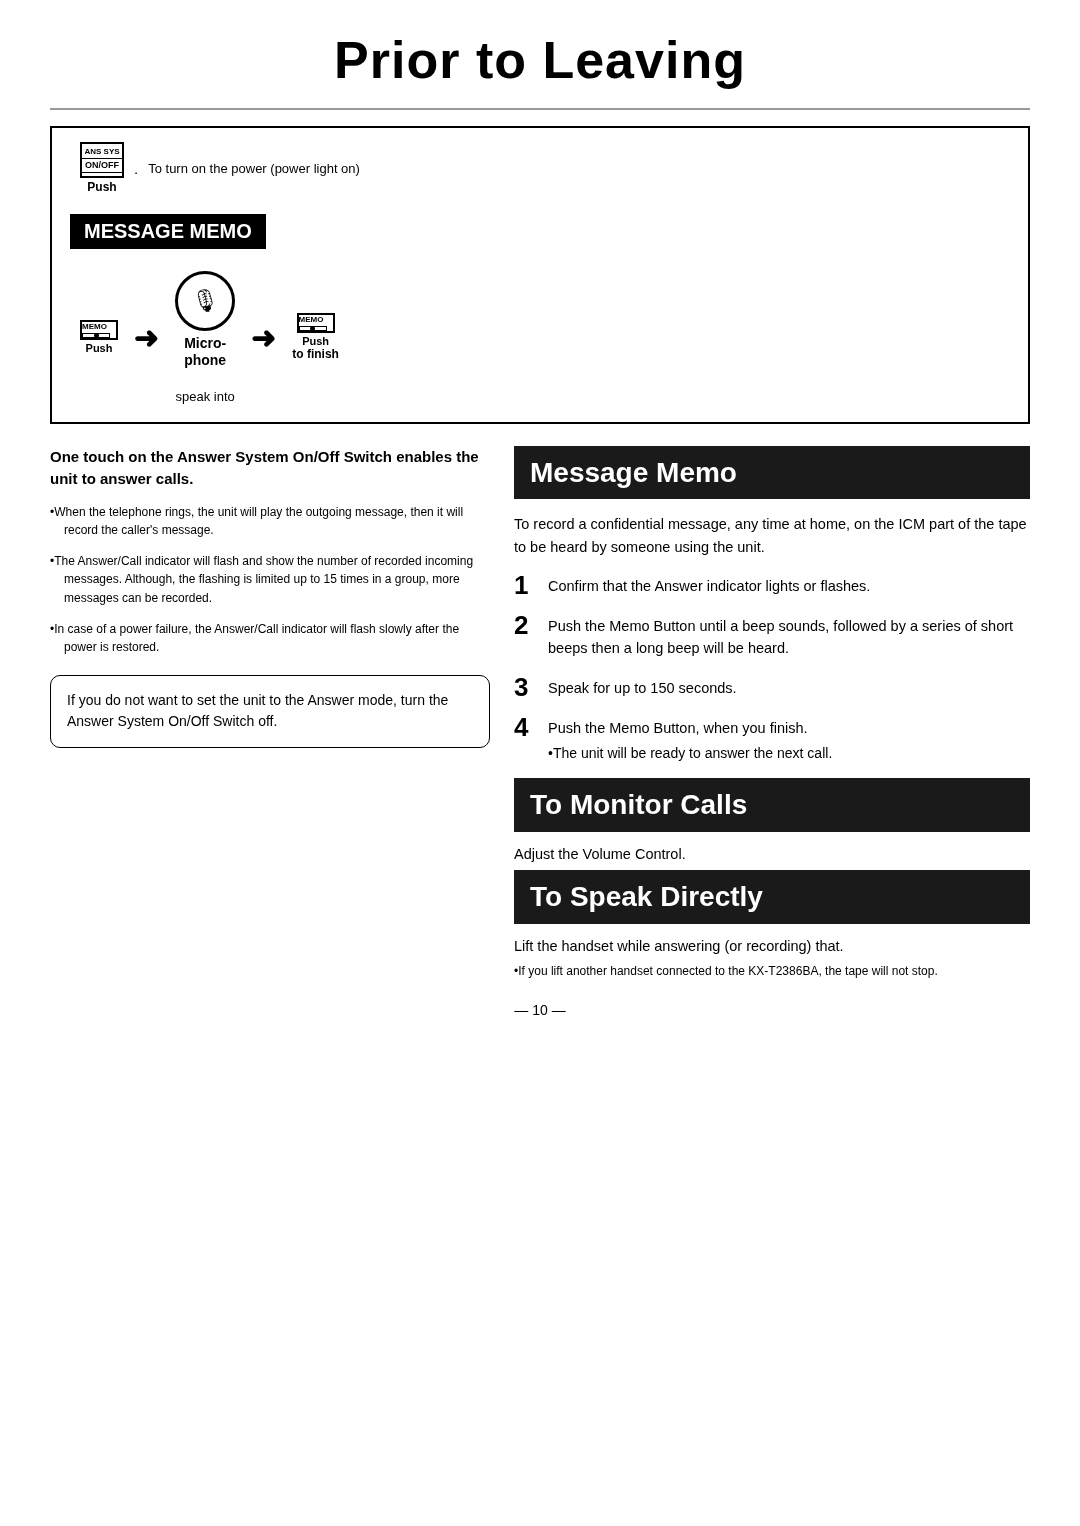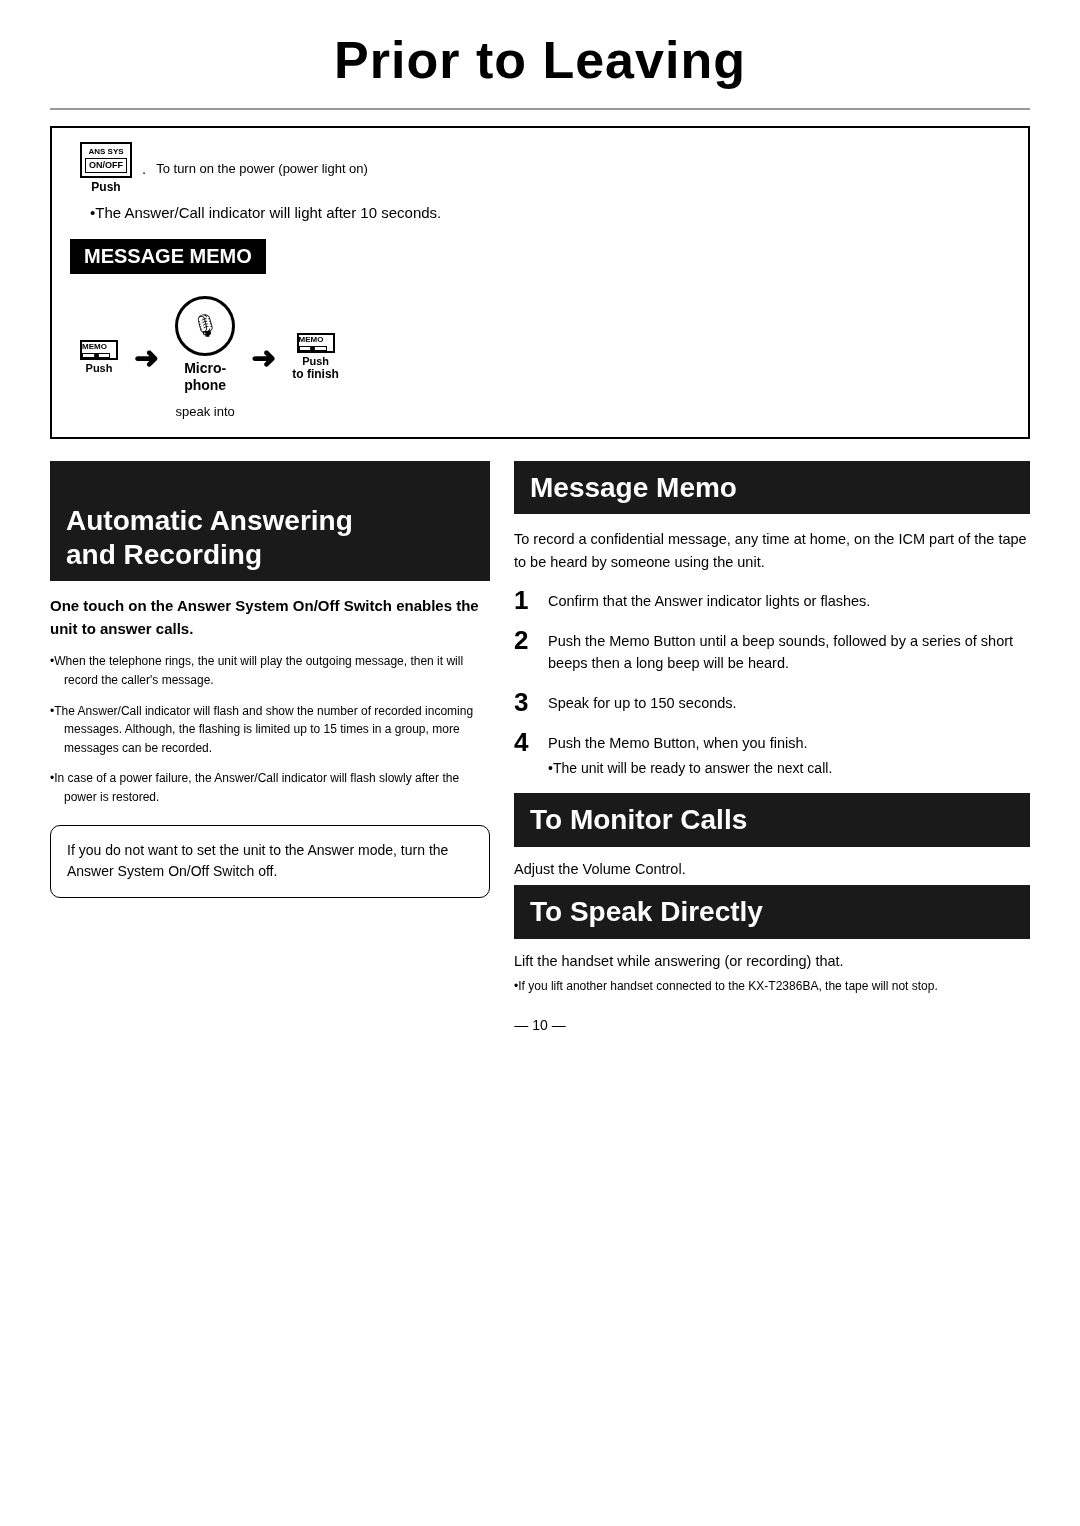--- a/index.html
+++ b/index.html
@@ -54,21 +54,21 @@
 
     .device-icon {
       display: flex;
       flex-direction: column;
       align-items: center;
       font-size: 11px;
       font-weight: bold;
     }
 
     .device-rect {
-      width: 52px;
+      width: 44px;
       height: 36px;
       border: 2px solid #000;
       display: flex;
       flex-direction: column;
       align-items: center;
       justify-content: center;
       font-size: 9px;
       font-weight: bold;
       line-height: 1.2;
       position: relative;
@@ -135,21 +135,21 @@
 
     .mic-col {
       display: flex;
       flex-direction: column;
       align-items: center;
     }
 
     .mic-sub {
       font-size: 13px;
       text-align: center;
-      margin-top: 10px;
+      margin-top: 20px;
     }
 
     
     .two-col {
       display: flex;
       gap: 24px;
       margin-top: 10px;
     }
 
     .left-col {
@@ -299,23 +299,20 @@
       <div class="device-rect">
         <span class="label-top">ANS SYS</span>
         <div class="on-off-box">ON/OFF</div>
       </div>
       <span style="font-size:12px;margin-top:2px;">Push</span>
     </div>
     <span style="font-size:15px;">.</span>
     <span class="ans-text">To turn on the power (power light on)</span>
   </div>
 
-  <div class="bullet-line">
-    <span>•</span><span>The Answer/Call indicator will light after 10 seconds.</span>
-  </div>
 
   
   <div class="section-label" style="margin-top:10px;">MESSAGE MEMO</div>
 
   <div class="memo-row">
 
     <div class="device-icon">
       <div class="dev-small">
         <span class="memo-tag">MEMO</span>
         <div class="memo-line">
@@ -349,21 +346,20 @@
       <span style="font-size:11px;margin-top:2px;">Push</span>
       <span style="font-size:12px;">to finish</span>
     </div>
   </div>
 
 </div>
 
 <div class="two-col">
 
   <div class="left-col">
-    <div class="dark-header"><br>      <span>Automatic Answering<br>and Recording</span><br>    </div>
 
     <div class="bold-para">One touch on the Answer System On/Off Switch enables the unit to answer calls.</div>
 
     <div class="bullet-para">
       <span>•</span><span>When the telephone rings, the unit will play the outgoing message, then it will record the caller's message.</span>
     </div>
     <div class="bullet-para">
       <span>•</span><span>The Answer/Call indicator will flash and show the number of recorded incoming messages. Although, the flashing is limited up to 15 times in a group, more messages can be recorded.</span>
     </div>
     <div class="bullet-para">

